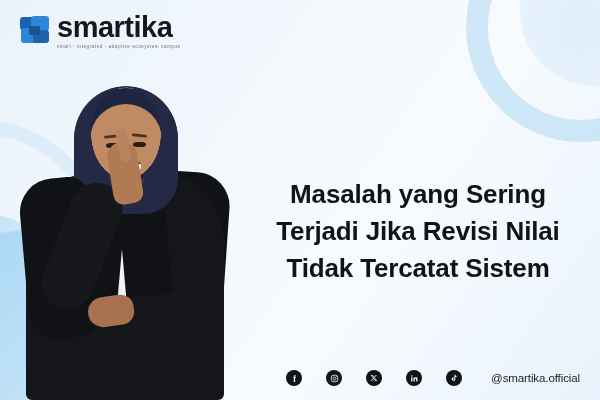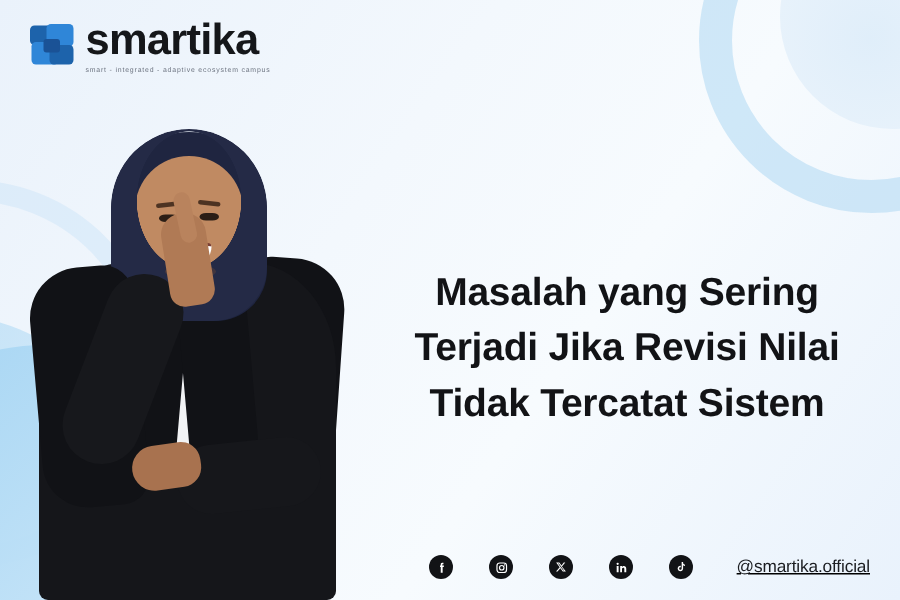--- a/index.html
+++ b/index.html
@@ -261,21 +261,20 @@
 
   
   #social-bar {
     position: absolute;
     right: 20px;
     bottom: 14px;
     display: flex;
     align-items: center;
     gap: 24px;
     z-index: 6;
-    text-decoration: underline;
   }
   .social-icon {
     width: 16px;
     height: 16px;
     border-radius: 50%;
     background: #121316;
     display: flex;
     align-items: center;
     justify-content: center;
     flex: 0 0 auto;

